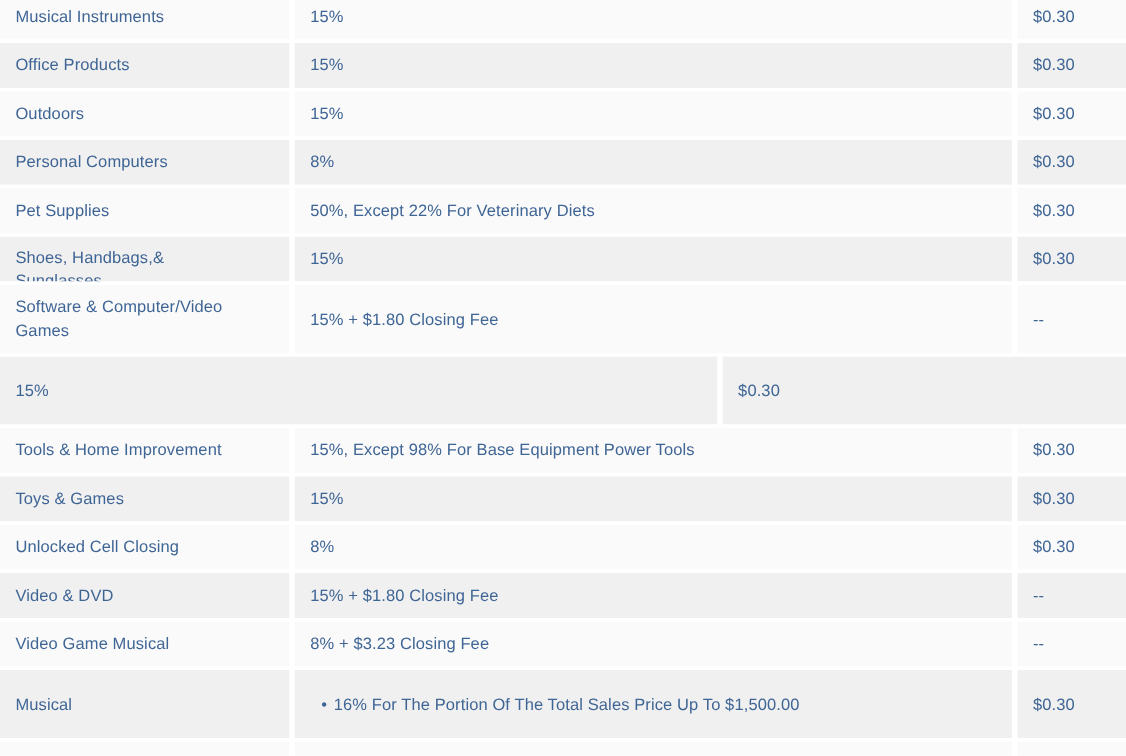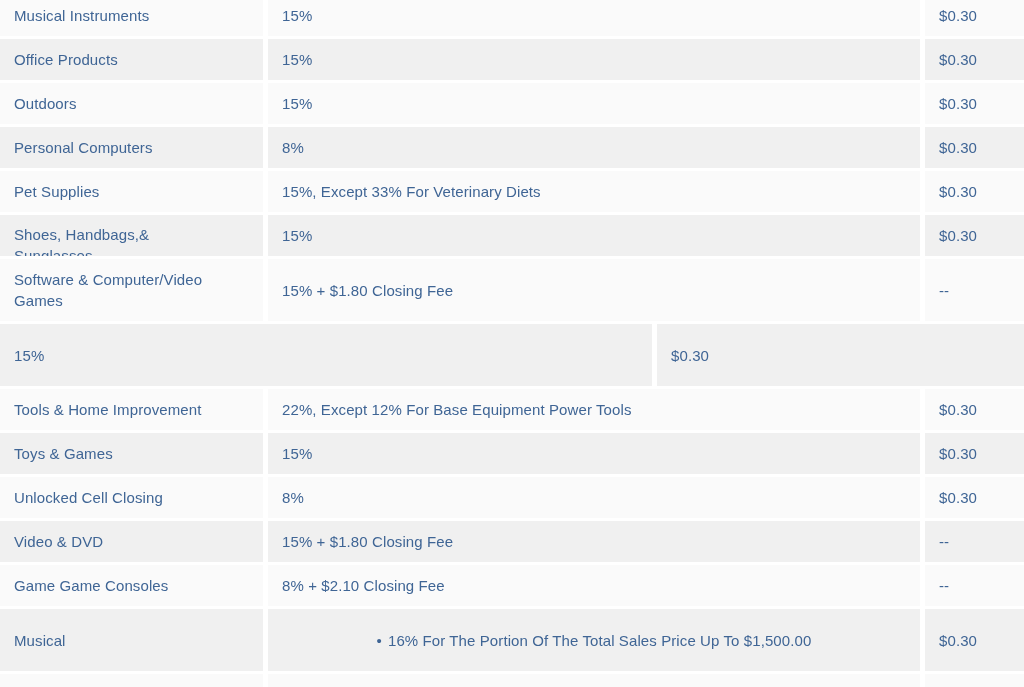--- a/index.html
+++ b/index.html
@@ -57,21 +57,20 @@
   
   .row.clip .c-category {
     justify-content: flex-start;
     padding-top: 9px;
   }
 
   .bullets {
     margin: 10px;
     padding: 0;
     list-style: none;
-    text-align: center;
   }
   .bullets li {
     white-space: nowrap;
   }
   .bullets li::before {
     content: "\2022";
     margin-right: 6px;
   }
 </style>
 </head>
@@ -120,21 +119,21 @@
       </div>
       <div class="cell c-closing">
         <span>$0.30</span>
       </div>
     </div>
     <div class="row h1">
       <div class="cell c-category">
         <span>Pet Supplies</span>
       </div>
       <div class="cell c-rate">
-        <span>15%, Except 33% For Veterinary Diets</span>
+        <span>50%, Except 22% For Veterinary Diets</span>
       </div>
       <div class="cell c-closing">
         <span>$0.30</span>
       </div>
     </div>
     <div class="row h1 alt clip">
       <div class="cell c-category">
         <span>Shoes, Handbags,&amp;</span>
         <span>Sunglasses</span>
       </div>
@@ -162,21 +161,21 @@
       </div>
       <div class="cell c-closing">
         <span>$0.30</span>
       </div>
     </div>
     <div class="row h1">
       <div class="cell c-category">
         <span>Tools &amp; Home Improvement</span>
       </div>
       <div class="cell c-rate">
-        <span>22%, Except 12% For Base Equipment Power Tools</span>
+        <span>15%, Except 98% For Base Equipment Power Tools</span>
       </div>
       <div class="cell c-closing">
         <span>$0.30</span>
       </div>
     </div>
     <div class="row h1 alt">
       <div class="cell c-category">
         <span>Toys &amp; Games</span>
       </div>
       <div class="cell c-rate">
@@ -203,24 +202,24 @@
       </div>
       <div class="cell c-rate">
         <span>15% + $1.80 Closing Fee</span>
       </div>
       <div class="cell c-closing">
         <span>--</span>
       </div>
     </div>
     <div class="row h1">
       <div class="cell c-category">
-        <span>Game Game Consoles</span>
-      </div>
-      <div class="cell c-rate">
-        <span>8% + $2.10 Closing Fee</span>
+        <span>Video Game Musical</span>
+      </div>
+      <div class="cell c-rate">
+        <span>8% + $3.23 Closing Fee</span>
       </div>
       <div class="cell c-closing">
         <span>--</span>
       </div>
     </div>
     <div class="row h2 alt">
       <div class="cell c-category">
         <span>Musical</span>
       </div>
       <div class="cell c-rate">

